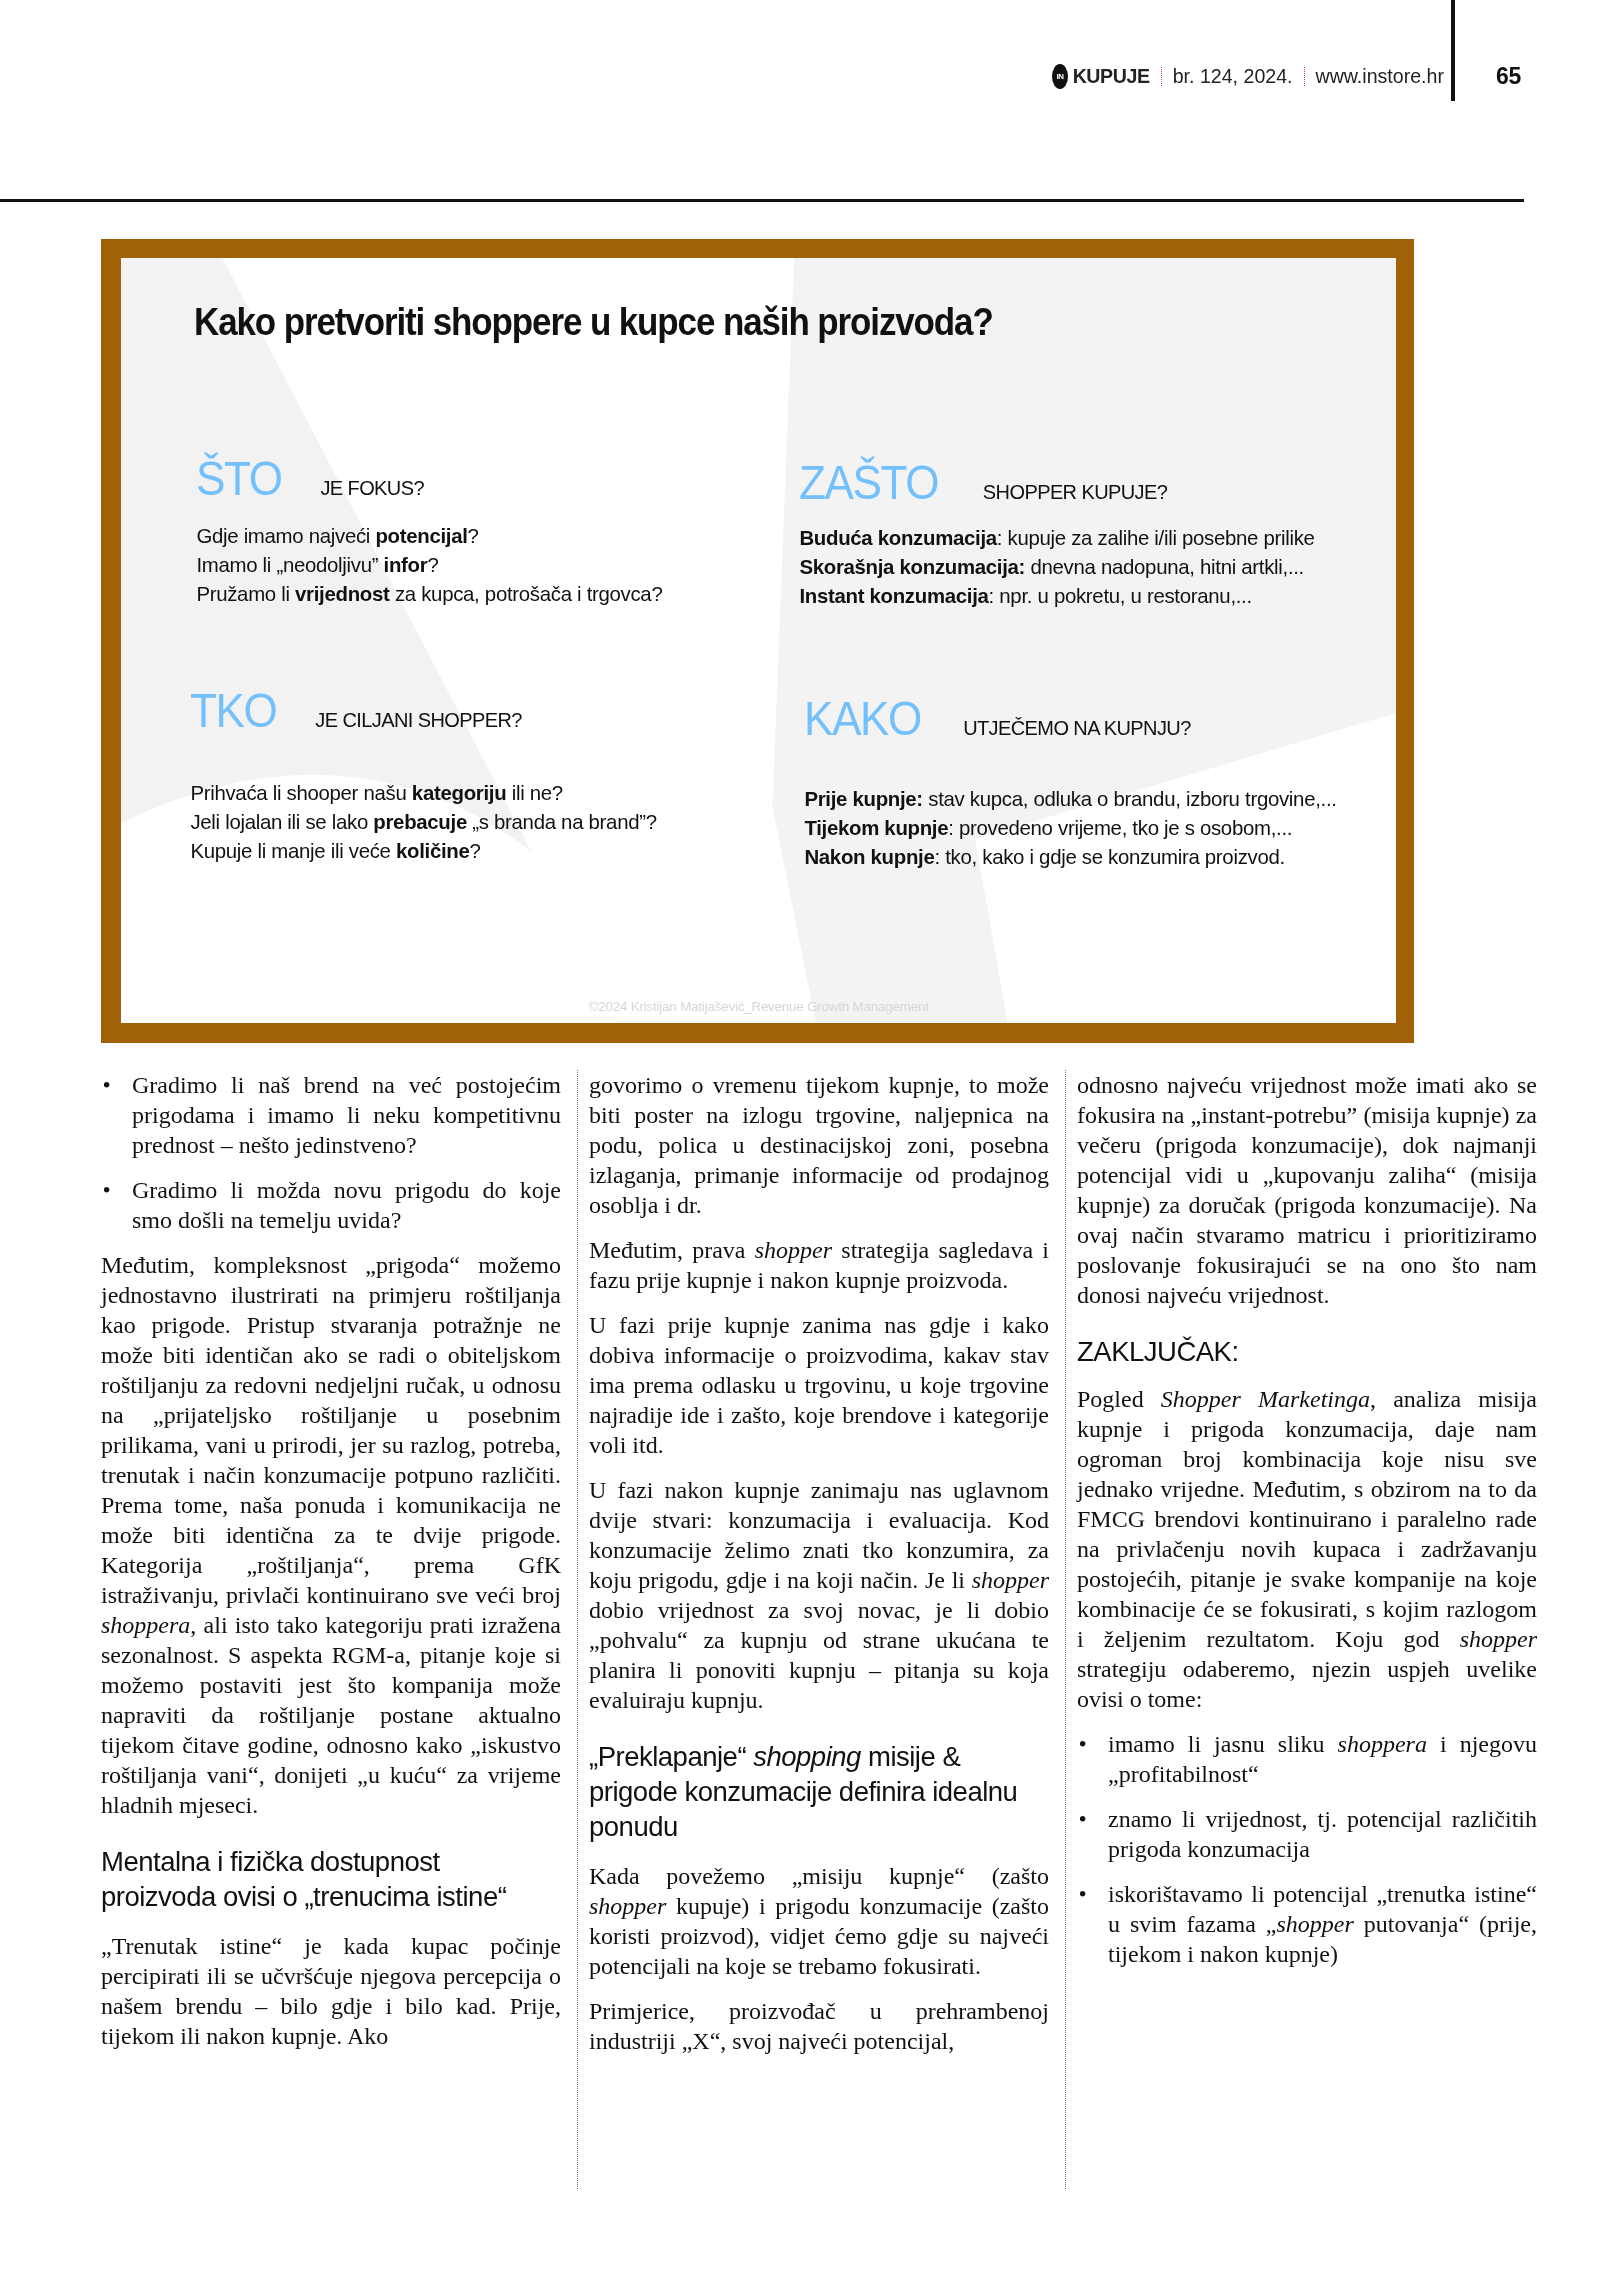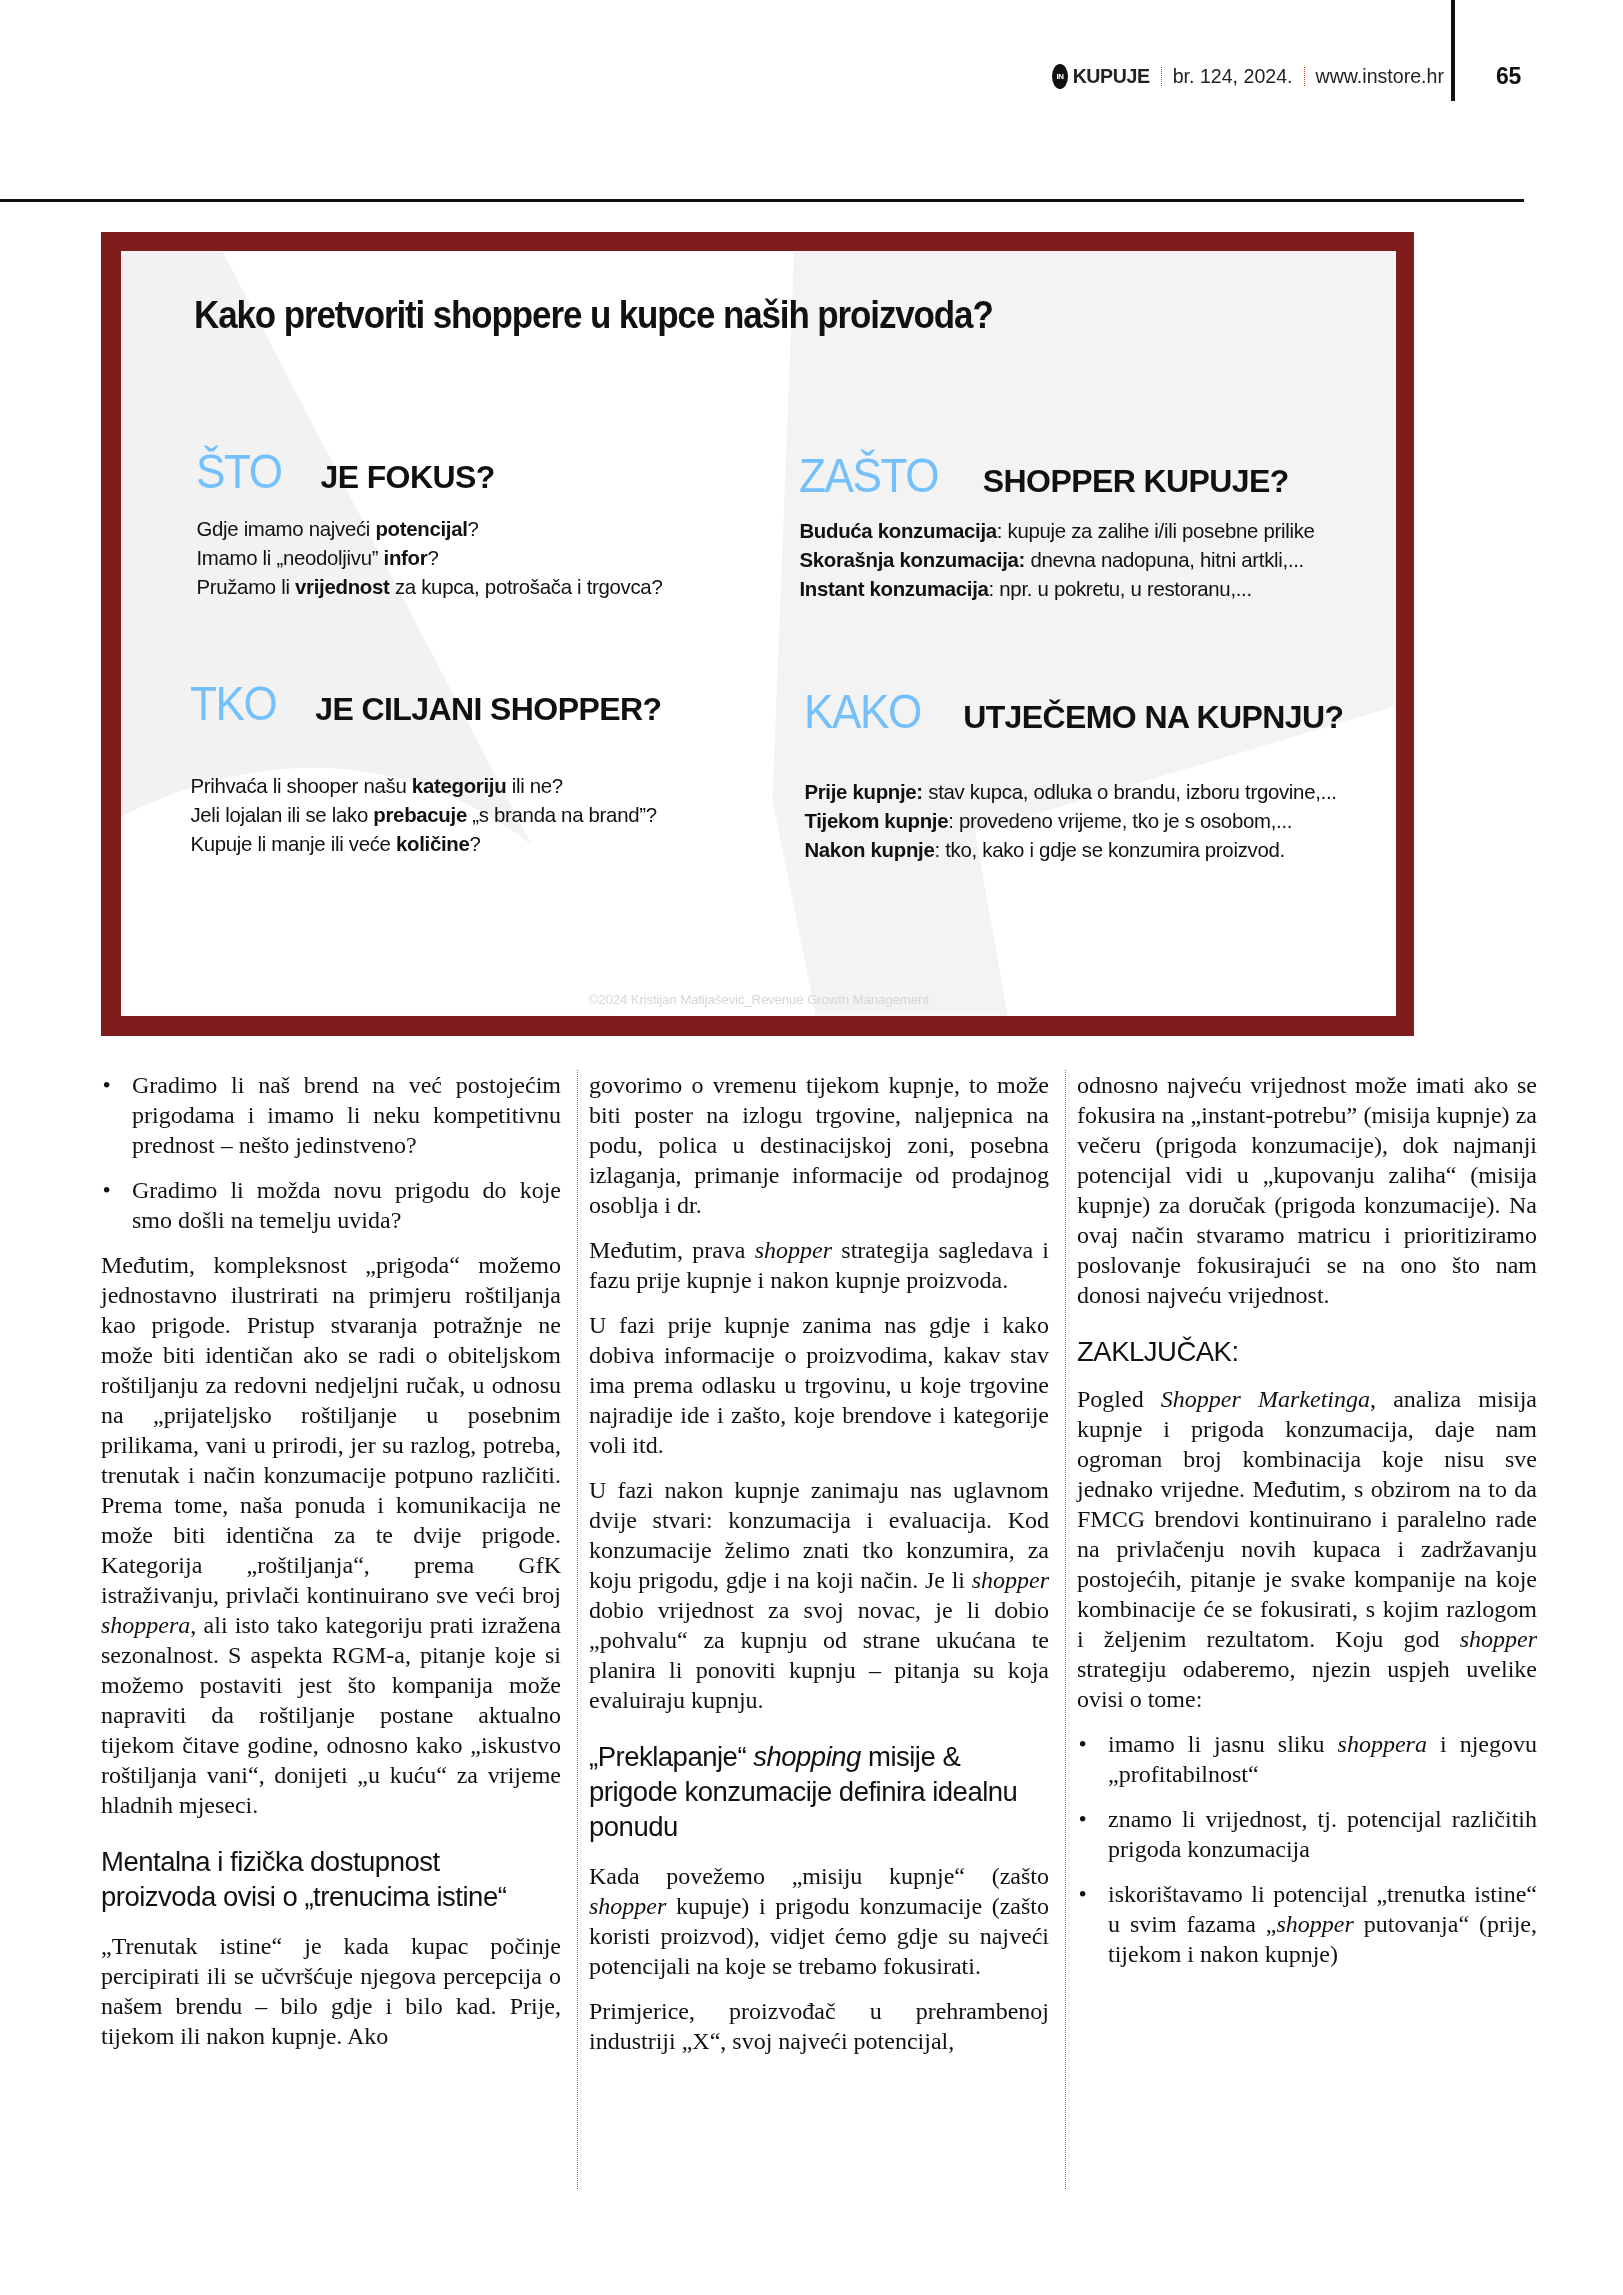--- a/index.html
+++ b/index.html
@@ -25,36 +25,36 @@
     .sep { display: inline-block; width: 0; height: 19px; border-left: 1.6px dotted #e53935; margin: 0 3.1px; }
     .vrule { position: absolute; left: 1451px; top: 0; width: 3.9px; height: 101px; background: #111; }
     .page-num {
       position: absolute; left: 1496px; top: 63px;
       font-family: "Liberation Sans", sans-serif; font-weight: 700; font-size: 23px; letter-spacing: -0.4px;
     }
     .hrule { position: absolute; left: 0; top: 199px; width: 1524px; height: 3.1px; background: #111; }
 
     
     .infobox {
-      position: absolute; left: 101px; top: 232px; width: 1313px; height: 804px;
-      background: #7f1d1d; box-sizing: border-box; padding: 19px 18px 20.4px 20.4px;
+      position: absolute; left: 101px; top: 239px; width: 1313px; height: 804px;
+      background: #a16207; box-sizing: border-box; padding: 19px 18px 20.4px 20.4px;
     }
     .infobox-inner {
       position: relative; width: 100%; height: 100%; background: #ffffff; overflow: hidden;
     }
     .bg-shape { position: absolute; left: 0; top: 0; width: 100%; height: 100%; }
     .box-title {
       position: absolute; left: 73px; top: 43px; margin: 0;
       font-family: "Liberation Sans", sans-serif; font-weight: 700; font-size: 38px;
       letter-spacing: -1.2px; color: #111; transform: scaleX(0.92); transform-origin: left;
     }
     .quad { position: absolute; font-family: "Liberation Sans", sans-serif; }
     .quad h3 { margin: 0; display: flex; align-items: baseline; gap: 29px; white-space: nowrap; }
     .q-key { color: #74c0fc; font-size: 49px; font-weight: 400; letter-spacing: -1.6px; transform: scaleX(0.9); transform-origin: left; display: inline-block; }
-    .q-rest { color: #111; font-size: 32px; font-weight: 700; letter-spacing: -0.6px; }
+    .q-rest { color: #111; font-size: 20px; font-weight: 400; letter-spacing: -0.6px; }
     .quad ul { list-style: none; margin: 0; padding: 0; }
     .quad li { font-size: 20.4px; line-height: 29px; color: #111; white-space: nowrap; letter-spacing: -0.3px; }
     .quad li b { font-weight: 700; }
     .q1 { left: 75px; top: 192px; }
     .q1 ul { margin-top: 15.7px; }
     .q2 { left: 678px; top: 196px; }
     .q2 ul { margin-top: 14px; }
     .q3 { left: 69px; top: 424px; }
     .q3 ul { margin-top: 41px; }
     .q4 { left: 683px; top: 432px; }

